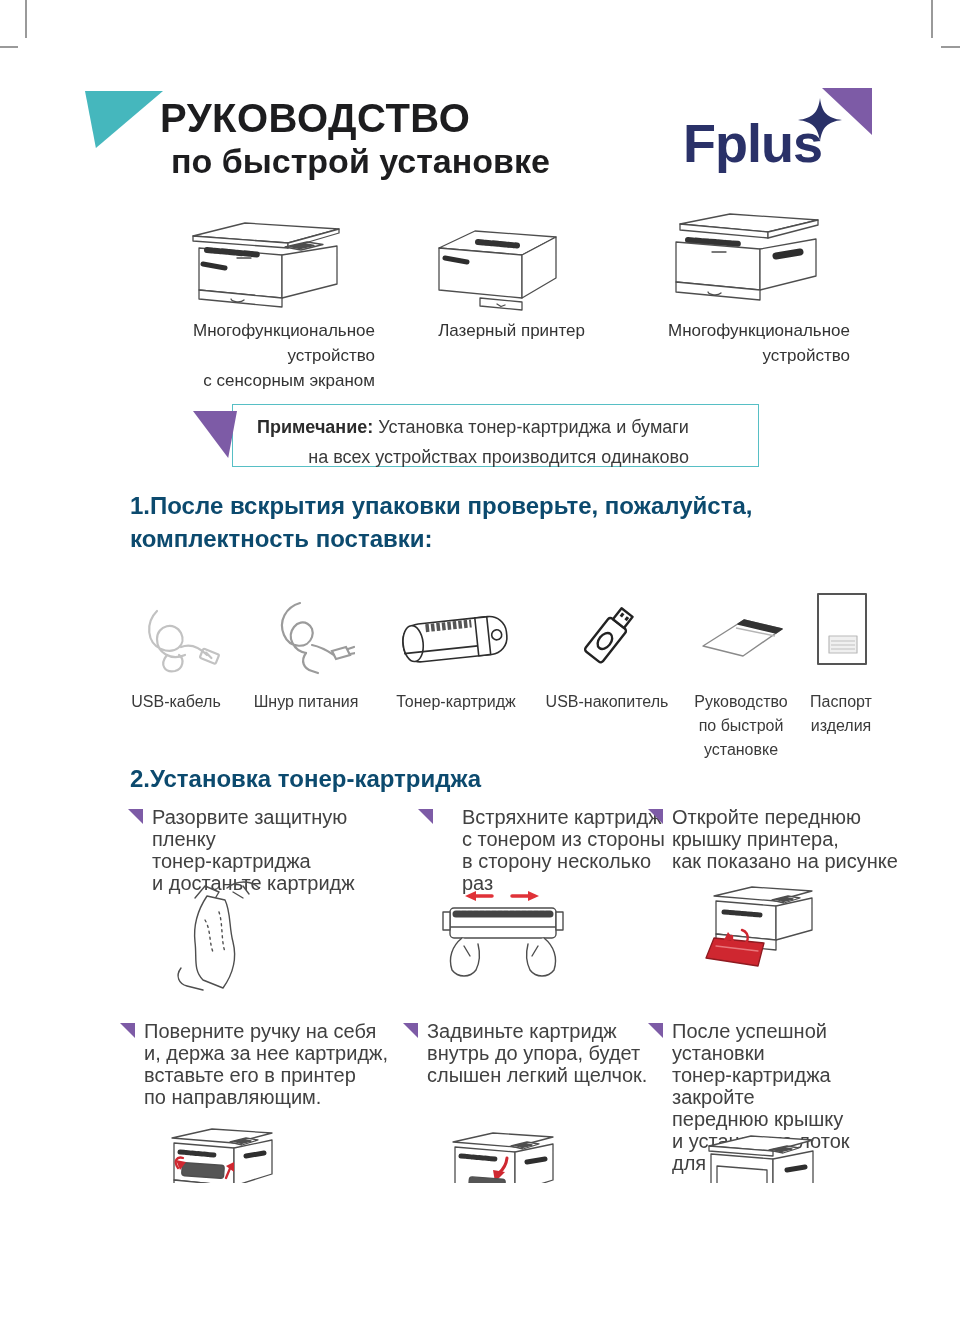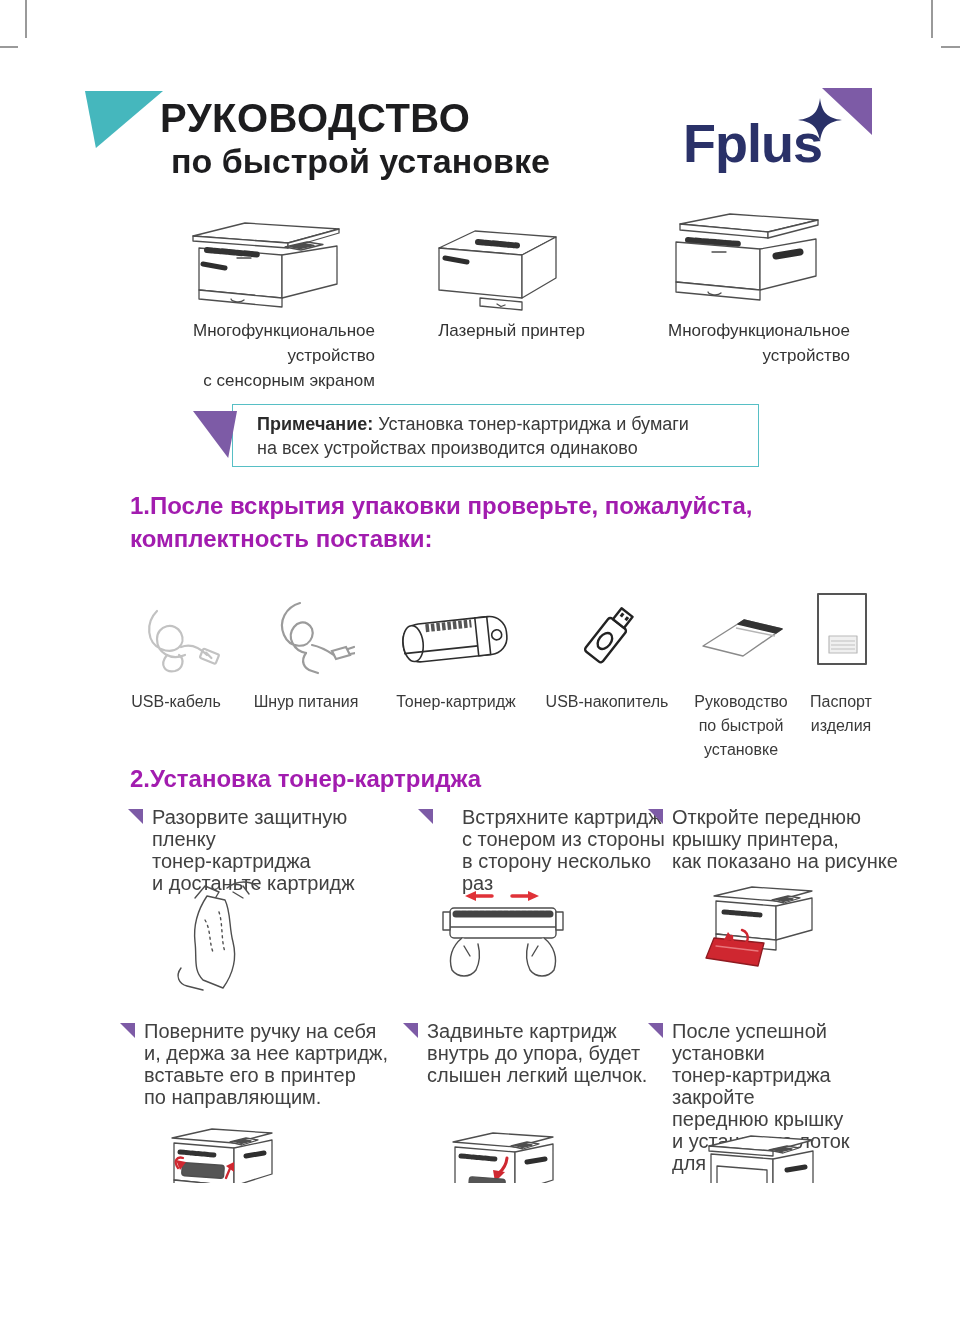--- a/index.html
+++ b/index.html
@@ -20,25 +20,25 @@
   .title2{left:159px;top:142px;font-size:34px;font-weight:bold;color:#1d1d1f;margin-left:12px;}
   .logo{left:683px;top:112px;font-size:54px;font-weight:bold;color:#2a3168;letter-spacing:-1px;}
   .logo-star{position:absolute;left:798px;top:98px;}
   
   .caption{position:absolute;text-align:right;font-size:17px;line-height:25px;color:#333;
       white-space:pre-line;}
   
   .notebox{left:232px;top:404px;width:527px;height:63px;border:1.5px solid #57bfc5;box-sizing:border-box;}
   .note-tri{left:193px;top:411px;width:44px;height:47px;background:#7d5ba6;
       clip-path:polygon(0 0,100% 0,80% 100%);}
-  .note-text{position:absolute;left:24px;top:7px;font-size:18px;line-height:24px;color:#3a3a3a;
-      white-space:pre-line;}
+  .note-text{position:absolute;left:24px;top:7px;font-size:18px;line-height:30px;color:#3a3a3a;
+      white-space:pre-line;text-align:right;}
   .note-text b{color:#2b2b2b;}
   
-  .h-navy{position:absolute;font-size:24px;font-weight:bold;color:#a21caf;line-height:33px;
+  .h-navy{position:absolute;font-size:24px;font-weight:bold;color:#0c4a6e;line-height:33px;
       white-space:pre-line;}
   
   .itemlabel{position:absolute;text-align:center;font-size:16px;line-height:24px;color:#3a3a3a;
       white-space:pre-line;}
   
   .step{position:absolute;width:268px;display:flex;align-items:flex-start;}
   .bullet{flex:0 0 15px;width:15px;height:15px;background:#7d5ba6;margin:3px 9px 0 0;
       clip-path:polygon(0 0,100% 0,100% 100%);}
   .steptext{font-size:20px;line-height:22px;color:#414141;white-space:pre-line;}
   svg{display:block;}

